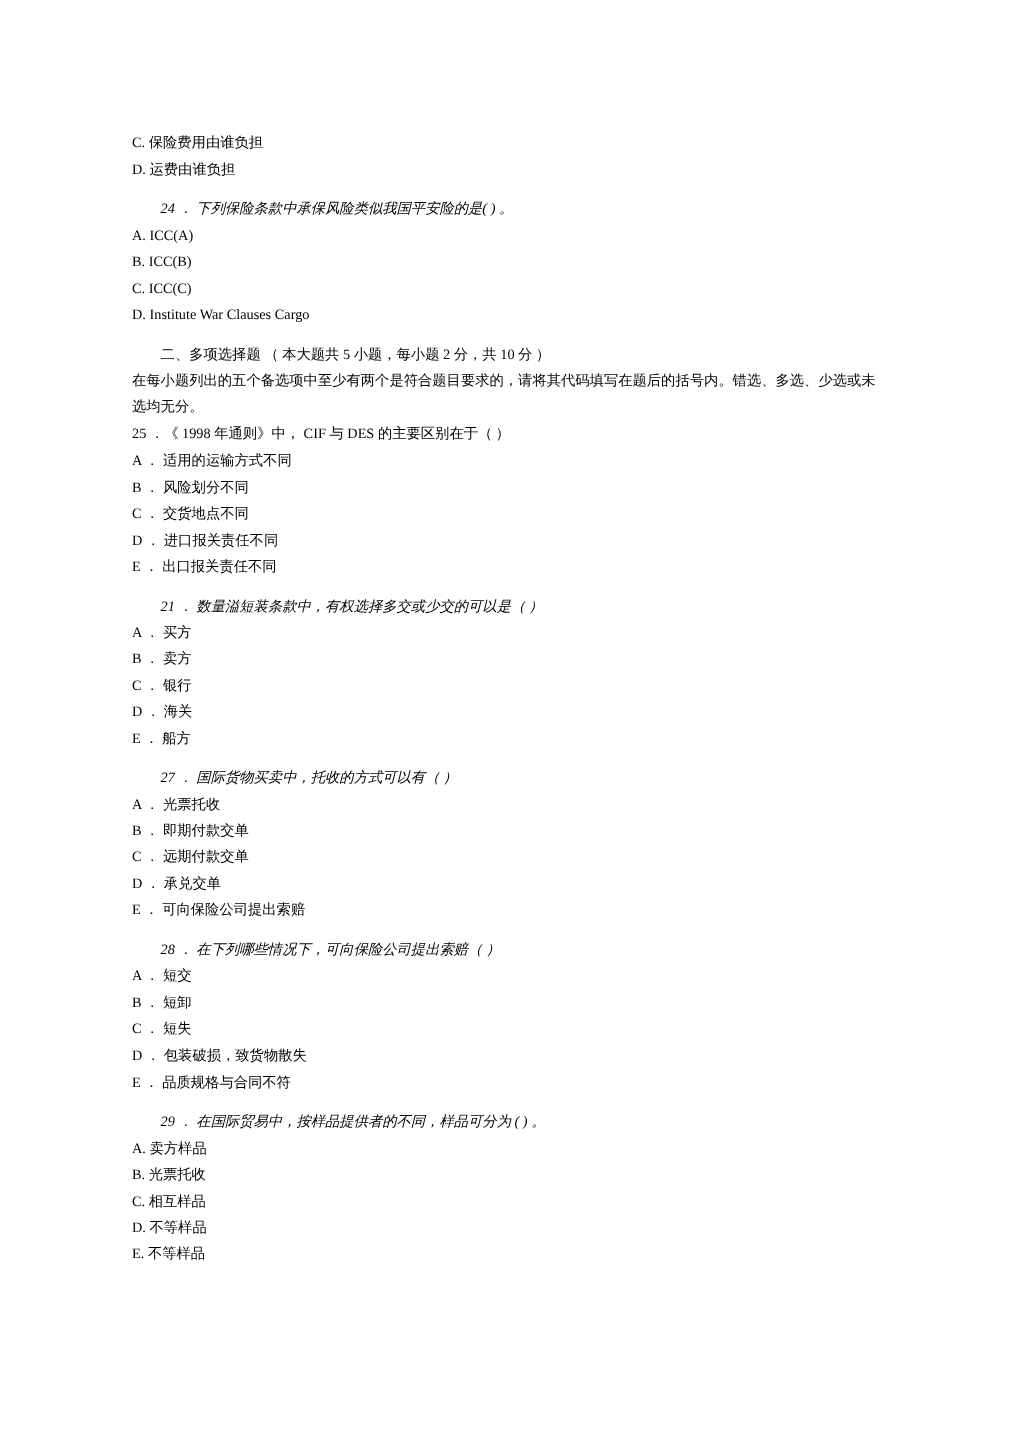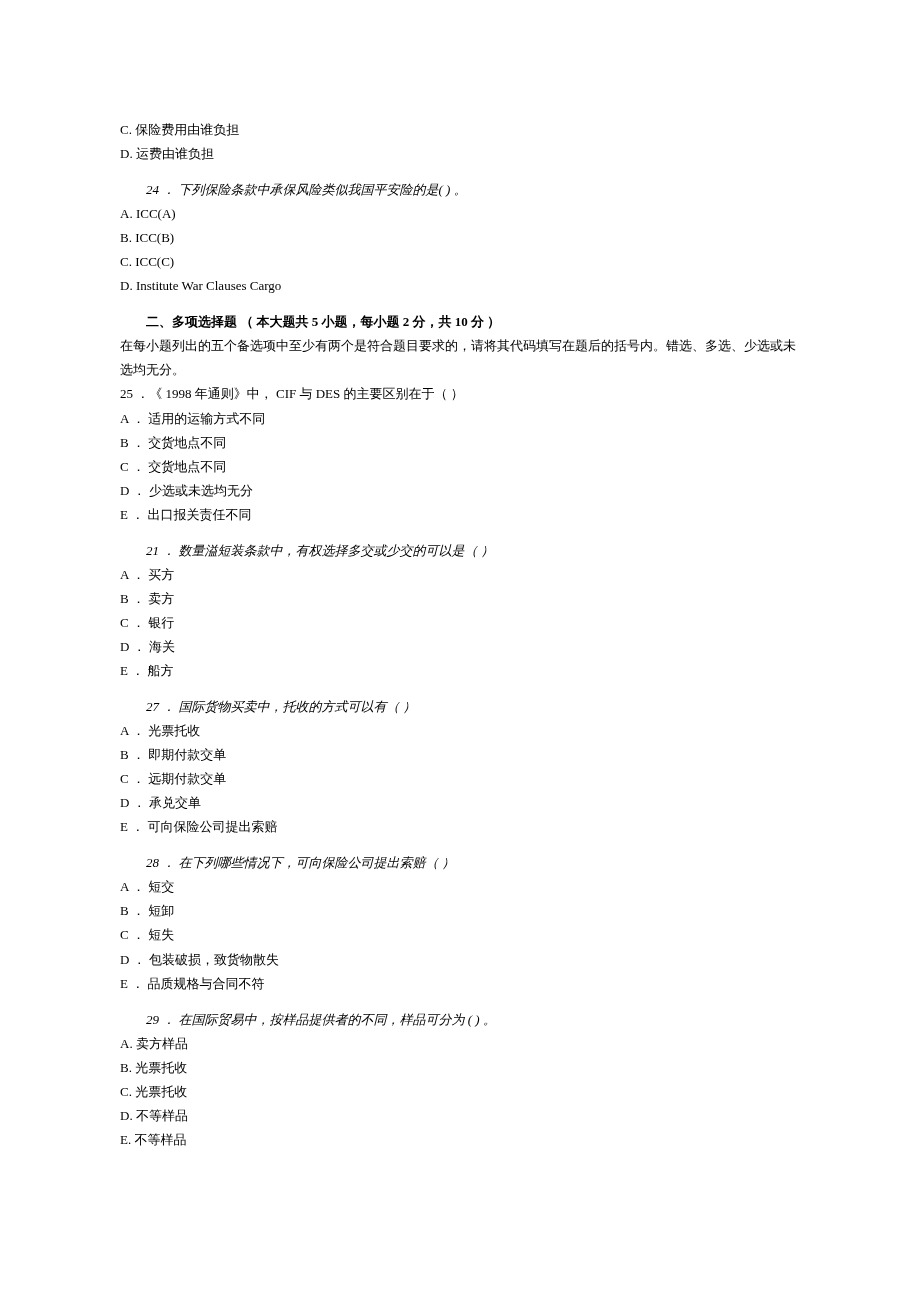--- a/index.html
+++ b/index.html
@@ -18,21 +18,20 @@
       padding: 118px 120px 40px 120px;
     }
     .line {
       display: block;
     }
     .indent {
       text-indent: 2em;
     }
     .section-gap {
       margin-top: 12px;
-      font-weight: bold;
     }
     .q-gap {
       margin-top: 12px;
       font-style: italic;
     }
   </style>
 </head>
 <body>
 
 <div class="line">C. 保险费用由谁负担</div>
@@ -41,23 +40,23 @@
 <div class="line indent q-gap">24 ． 下列保险条款中承保风险类似我国平安险的是(  ) 。</div>
 <div class="line">A. ICC(A)</div>
 <div class="line">B. ICC(B)</div>
 <div class="line">C. ICC(C)</div>
 <div class="line">D. Institute War Clauses Cargo</div>
 
 <div class="line indent section-gap">二、多项选择题 （ 本大题共 5 小题，每小题 2 分，共 10 分 ）</div>
 <div class="line">在每小题列出的五个备选项中至少有两个是符合题目要求的，请将其代码填写在题后的括号内。错选、多选、少选或未选均无分。</div>
 <div class="line">25 ．《 1998 年通则》中，  CIF 与 DES 的主要区别在于（ ）</div>
 <div class="line">A ． 适用的运输方式不同</div>
-<div class="line">B ． 交货地点不同</div>
+<div class="line">B ． 风险划分不同</div>
 <div class="line">C ． 交货地点不同</div>
-<div class="line">D ． 少选或未选均无分</div>
+<div class="line">D ． 进口报关责任不同</div>
 <div class="line">E ． 出口报关责任不同</div>
 
 <div class="line indent q-gap">21 ． 数量溢短装条款中，有权选择多交或少交的可以是（ ）</div>
 <div class="line">A ． 买方</div>
 <div class="line">B ． 卖方</div>
 <div class="line">C ． 银行</div>
 <div class="line">D ． 海关</div>
 <div class="line">E ． 船方</div>
 
 <div class="line indent q-gap">27 ． 国际货物买卖中，托收的方式可以有（ ）</div>
@@ -70,15 +69,15 @@
 <div class="line indent q-gap">28 ． 在下列哪些情况下，可向保险公司提出索赔（ ）</div>
 <div class="line">A ． 短交</div>
 <div class="line">B ． 短卸</div>
 <div class="line">C ． 短失</div>
 <div class="line">D ． 包装破损，致货物散失</div>
 <div class="line">E ． 品质规格与合同不符</div>
 
 <div class="line indent q-gap">29 ． 在国际贸易中，按样品提供者的不同，样品可分为 (  ) 。</div>
 <div class="line">A. 卖方样品</div>
 <div class="line">B. 光票托收</div>
-<div class="line">C. 光票托收</div>
+<div class="line">C. 相互样品</div>
 <div class="line">D. 不等样品</div>
 <div class="line">E. 不等样品</div>
 
 </body></html>

